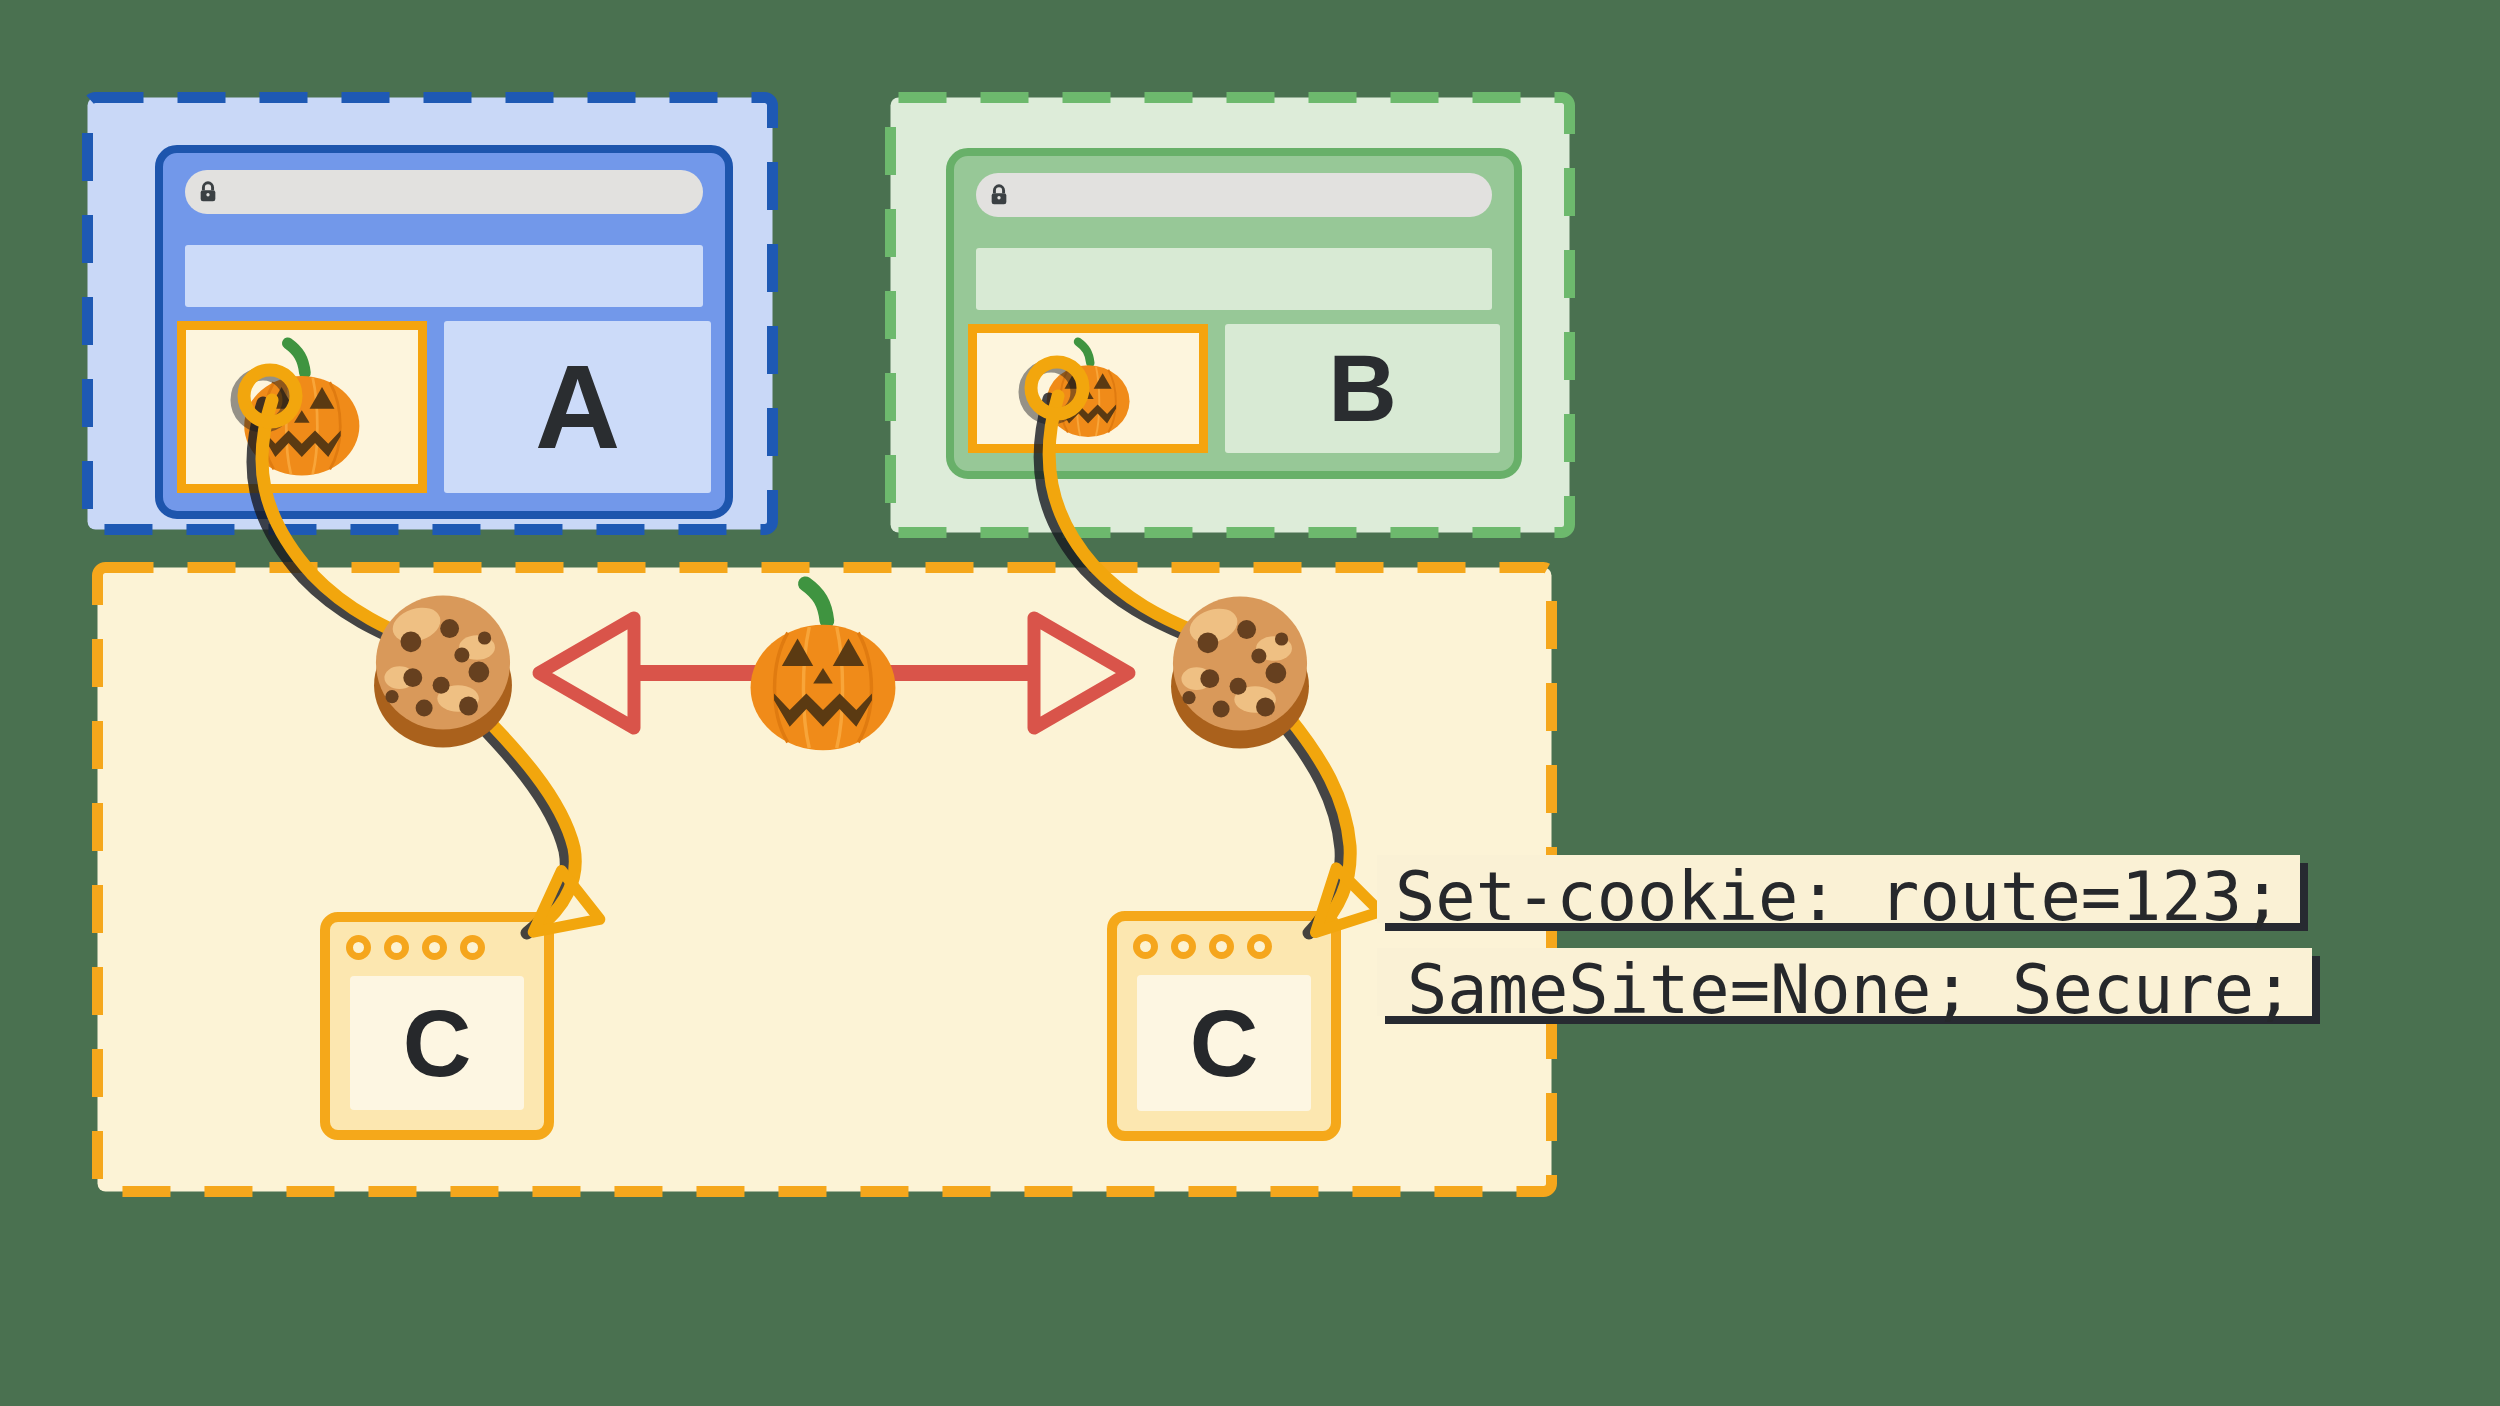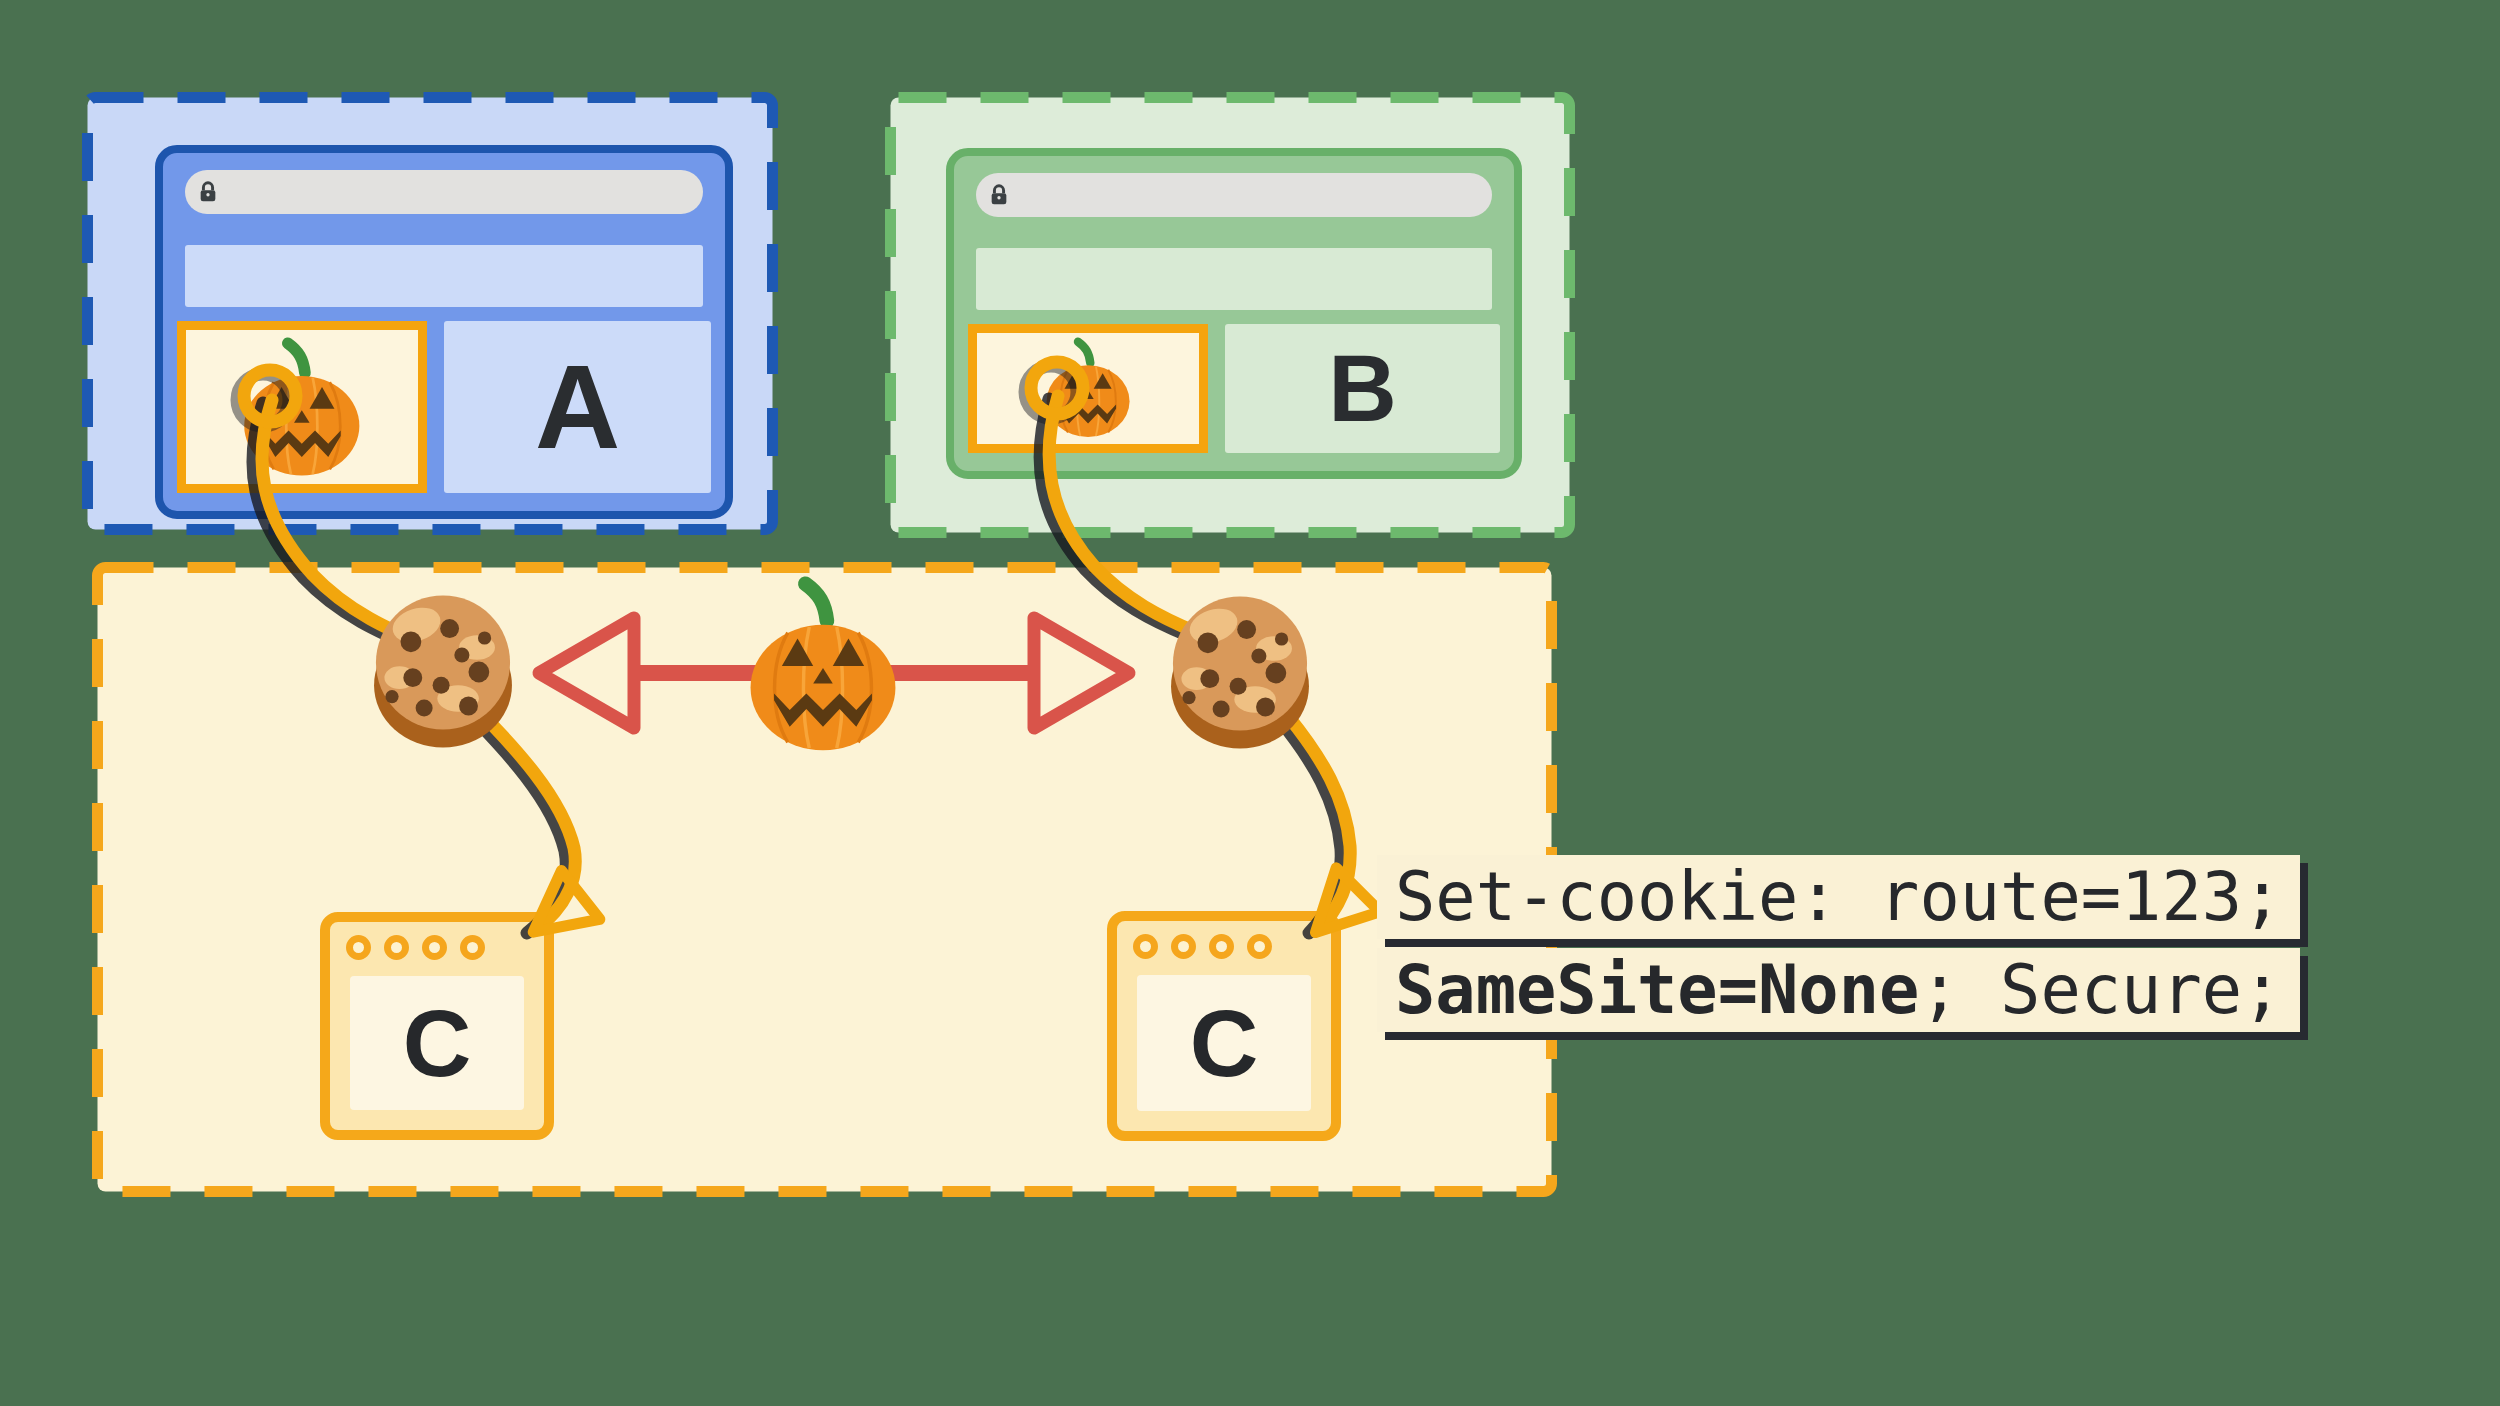--- a/index.html
+++ b/index.html
@@ -32,25 +32,25 @@
   .cdots{display:flex;gap:13px;padding:13px 0 0 16px;height:41px;box-sizing:border-box;}
   .cdot{width:11px;height:11px;border:7px solid #f5a61d;border-radius:50%;background:#fdf2d0;}
   .cbody{position:absolute;left:20px;right:20px;top:54px;bottom:20px;background:#fdf6e2;
          border-radius:4px;display:flex;align-items:center;justify-content:center;
          font-size:95px;font-weight:700;color:#26282b;}
 
   .letterA{font-size:118px;}
   .letterB{font-size:95px;}
 
   
-  .codeline{position:absolute;height:84px;line-height:84px;padding:0 18px;
+  .codeline{position:absolute;height:68px;line-height:84px;padding:0 18px;
             background:#faf1d5;box-shadow:8px 8px 0 #272a31;
             font-family:"DejaVu Sans Mono",monospace;font-size:67px;color:#26282b;
             white-space:nowrap;z-index:50;}
-  .codeline b{font-weight:700;}
+  .codeline b{font-weight:400;margin-left:12px;}
 
   .abs{position:absolute;}
   .overlay{position:absolute;left:0;top:0;z-index:20;pointer-events:none;}
   .sprite{z-index:30;}
 </style>
 </head>
 <body>
 
 <div class="stage">
 

